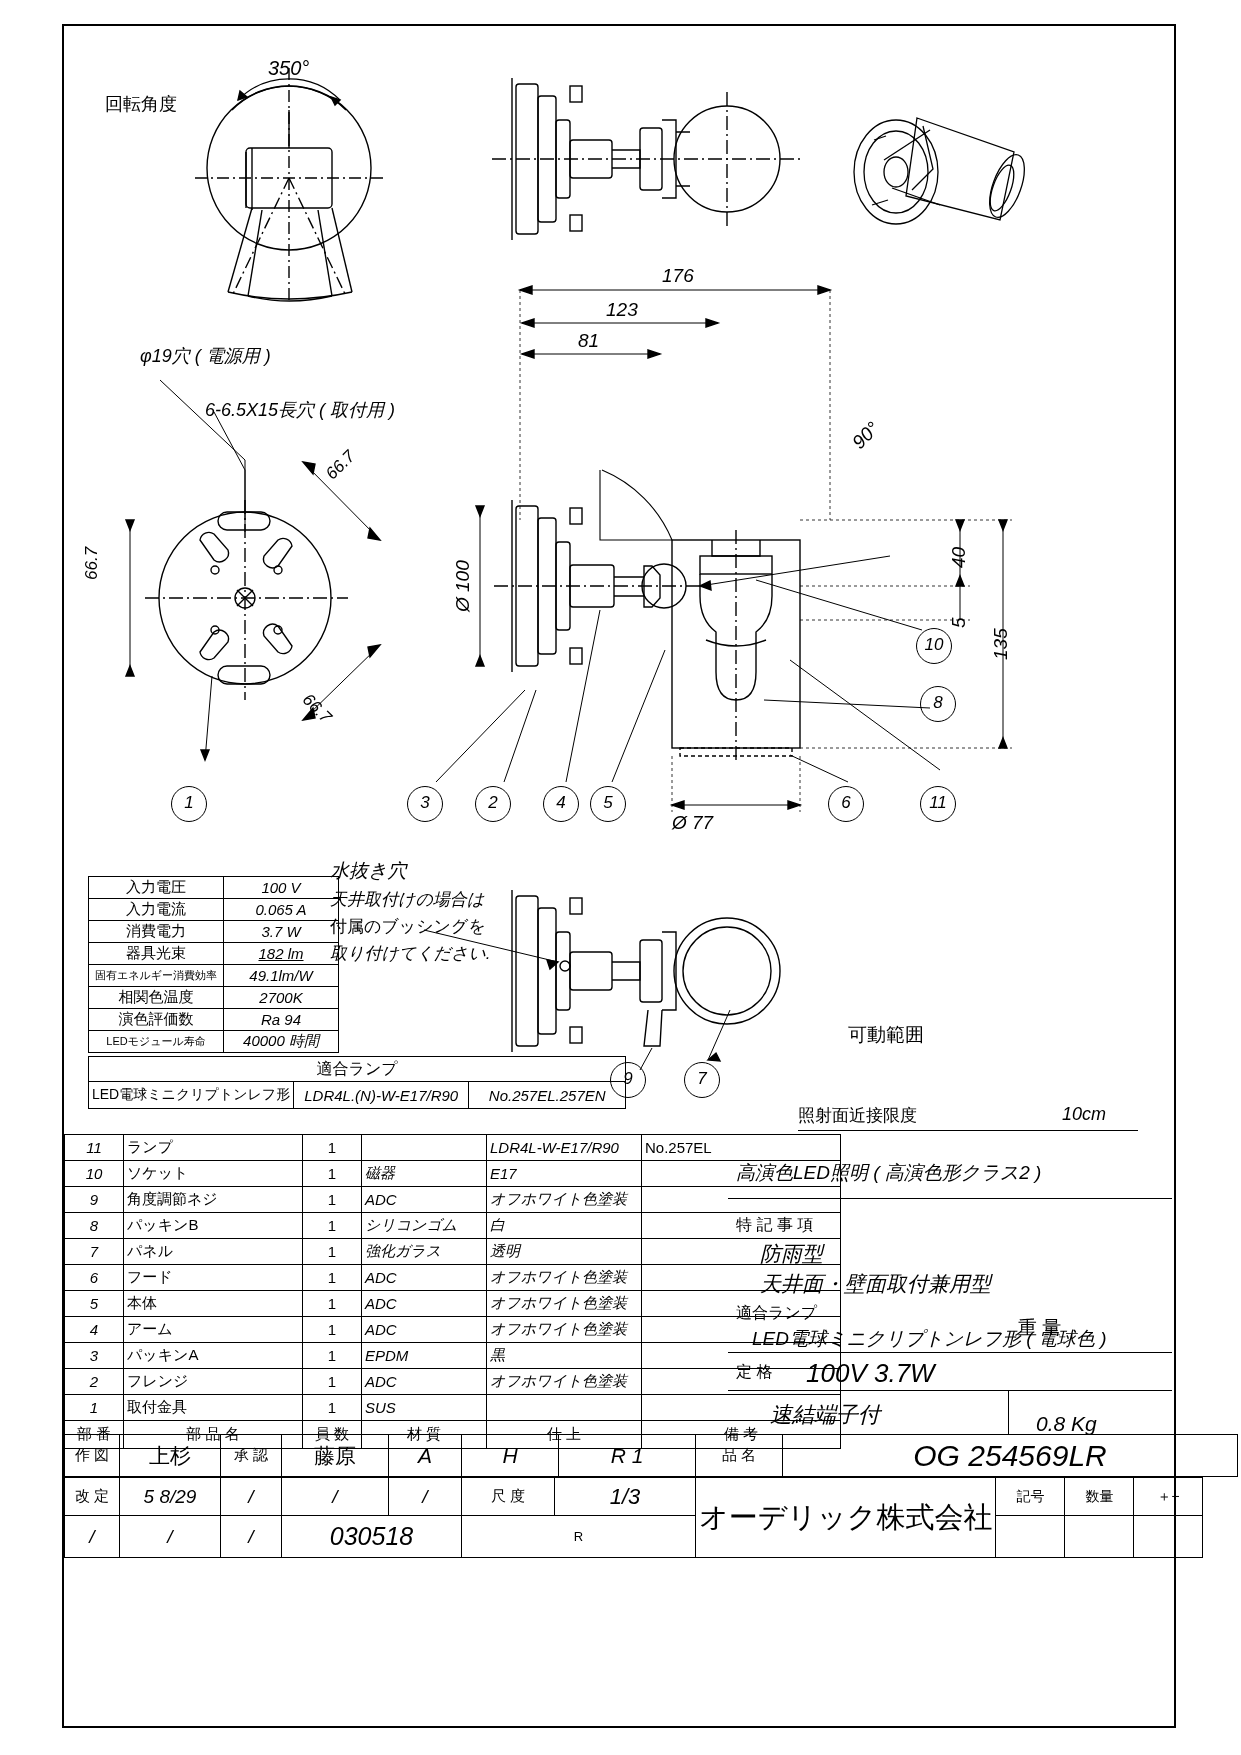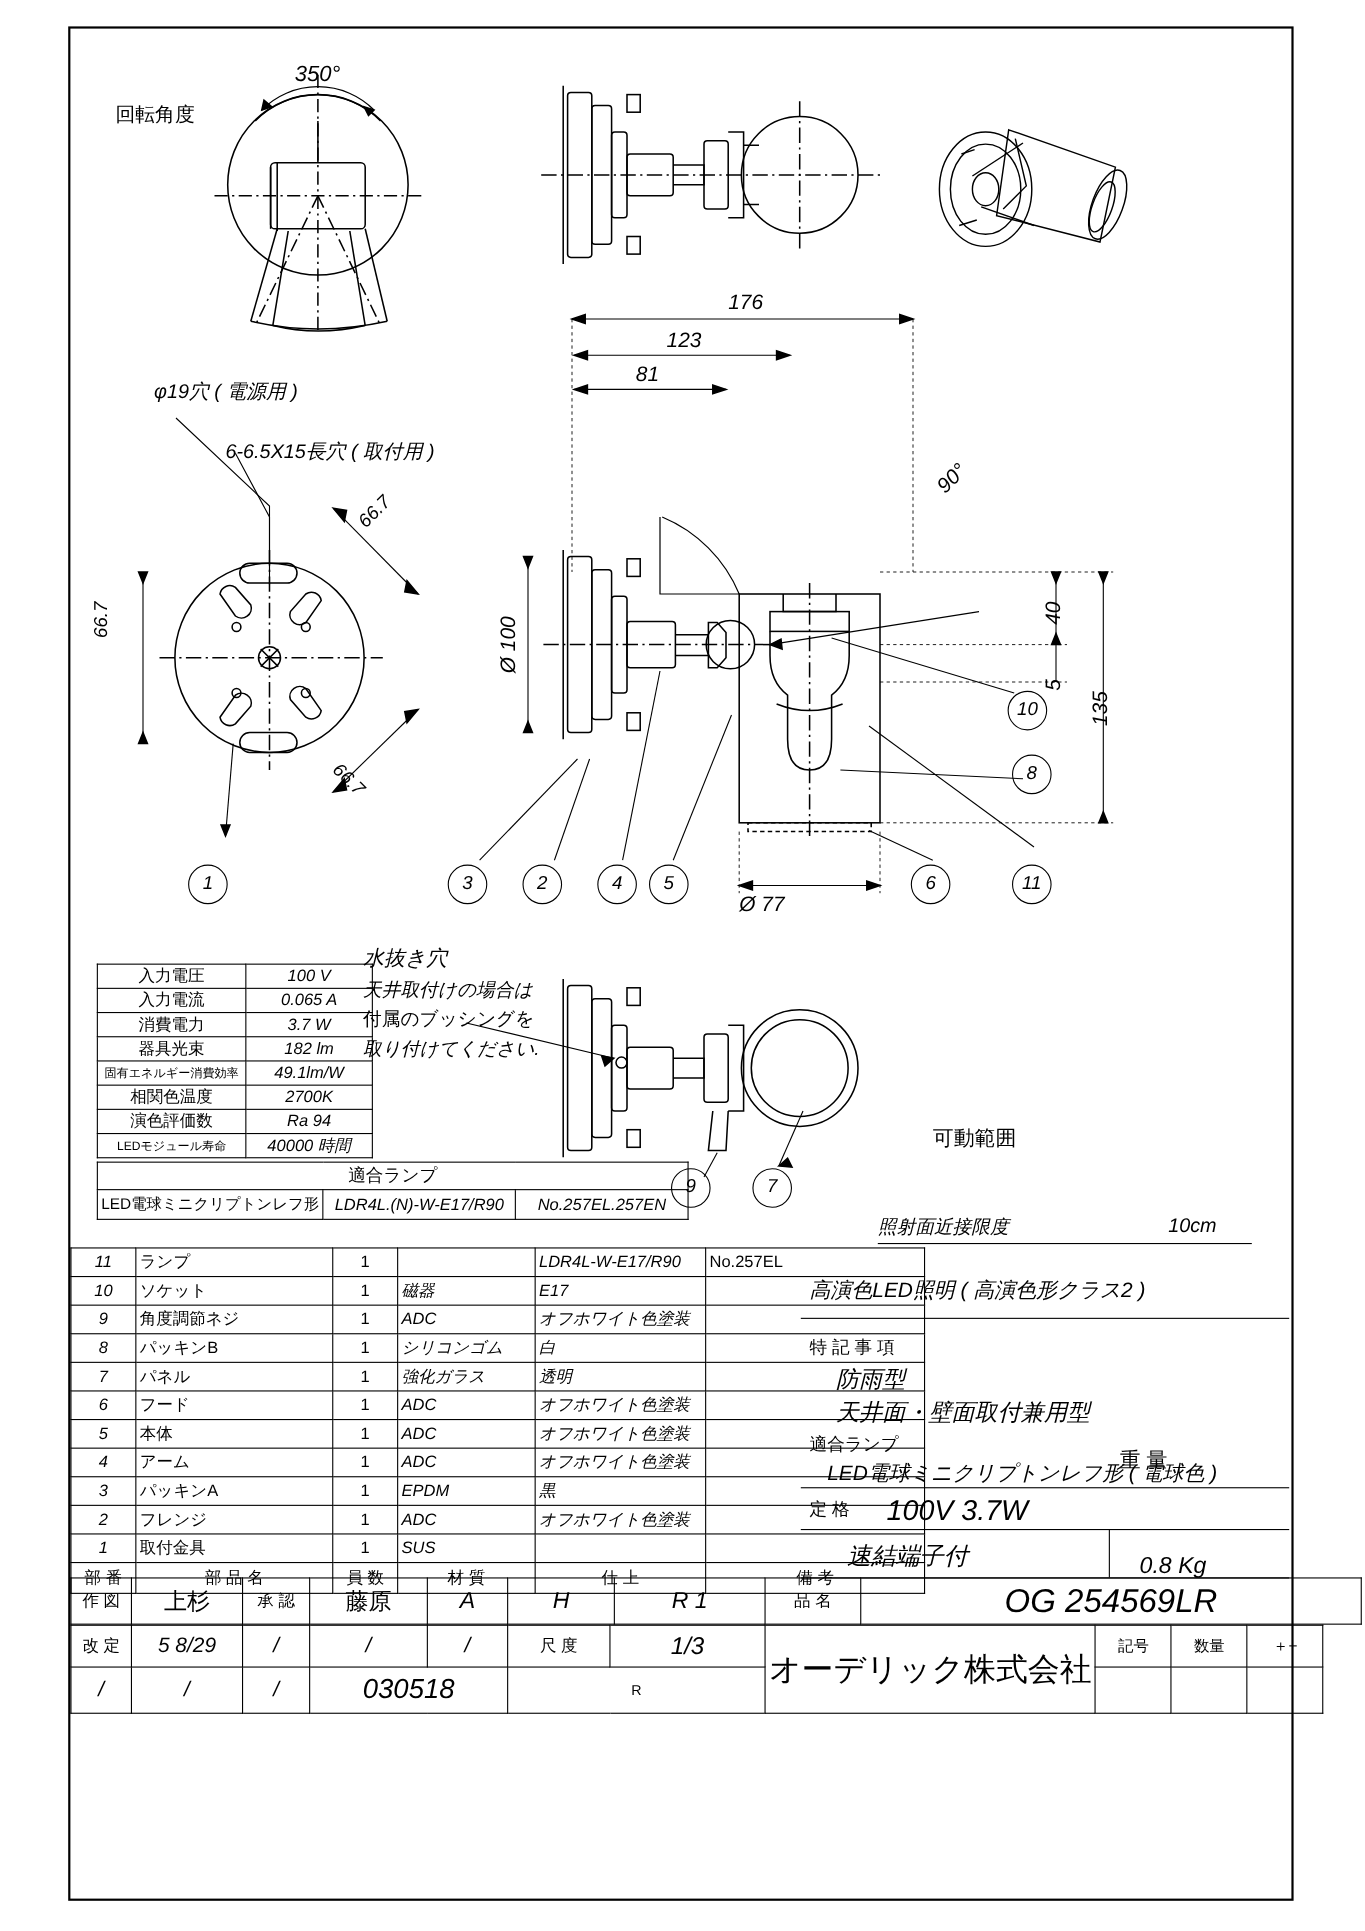--- a/index.html
+++ b/index.html
@@ -268,21 +268,21 @@
           <tr>
             <td class="ctr" style="width: 128px; height: 21px; font-size: 15px;">入力電流</td>
             <td class="ctr" style="width: 108px; font-style: italic;">0.065 A</td>
           </tr>
           <tr>
             <td class="ctr" style="width: 128px; height: 21px; font-size: 15px;">消費電力</td>
             <td class="ctr" style="width: 108px; font-style: italic;">3.7 W</td>
           </tr>
           <tr>
             <td class="ctr" style="width: 128px; height: 21px; font-size: 15px;">器具光束</td>
-            <td class="ctr" style="width: 108px; font-style: italic;">182 lm</td>
+            <td class="ctr" style="width: 108px; font-style: italic; text-decoration: underline;">182 lm</td>
           </tr>
           <tr>
             <td class="ctr" style="width: 128px; height: 21px; font-size: 11px;">固有エネルギー消費効率</td>
             <td class="ctr" style="width: 108px; font-style: italic;">49.1lm/W</td>
           </tr>
           <tr>
             <td class="ctr" style="width: 128px; height: 21px; font-size: 15px;">相関色温度</td>
             <td class="ctr" style="width: 108px; font-style: italic;">2700K</td>
           </tr>
           <tr>
@@ -309,21 +309,21 @@
         <td class="ctr" style="width:150px;font-style:italic;">No.257EL.257EN</td>
       </tr>
     </tbody>
       </table>
   </div>
 
   <div style="position:absolute;left:842px;top:1022px;">
     <div style="font-size:19px;padding-left:6px;">可動範囲</div>
   </div>
 
-  <div style="position:absolute;left:798px;top:1104px;width:240px;font-size:17px;font-style:italic;">照射面近接限度</div>
+  <div style="position:absolute;left:798px;top:1104px;width:240px;font-size:17px;">照射面近接限度</div>
   <div style="position:absolute;left:1062px;top:1104px;font-size:18px;font-style:italic;">10cm</div>
   <div style="position:absolute;left:798px;top:1130px;width:340px;border-top:1.5px solid #000;"></div>
 
   <div style="position:absolute;left:736px;top:1160px;font-size:19px;font-style:italic;">高演色LED照明 ( 高演色形クラス2 )</div>
 
   <div style="position:absolute;left:736px;top:1215px;font-size:16px;">特 記 事 項</div>
   <div style="position:absolute;left:760px;top:1240px;font-size:21px;font-style:italic;">防雨型</div>
   <div style="position:absolute;left:760px;top:1270px;font-size:21px;font-style:italic;">天井面・壁面取付兼用型</div>
   <div style="position:absolute;left:736px;top:1303px;font-size:16px;">適合ランプ</div>
   <div style="position:absolute;left:752px;top:1326px;font-size:19px;font-style:italic;">LED電球ミニクリプトンレフ形 ( 電球色 )</div>

